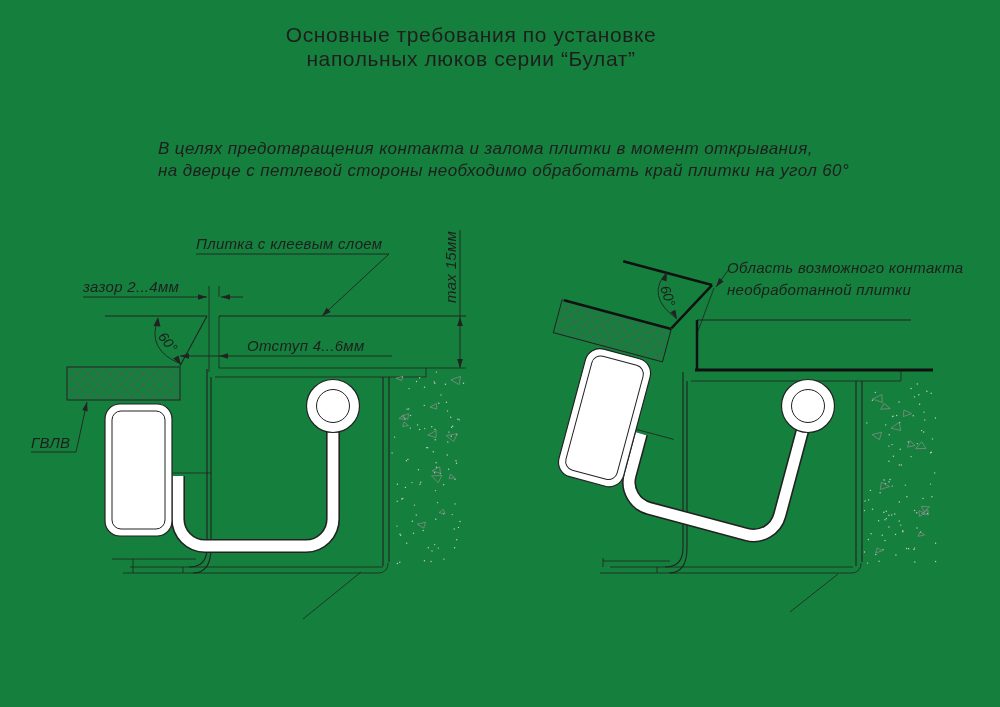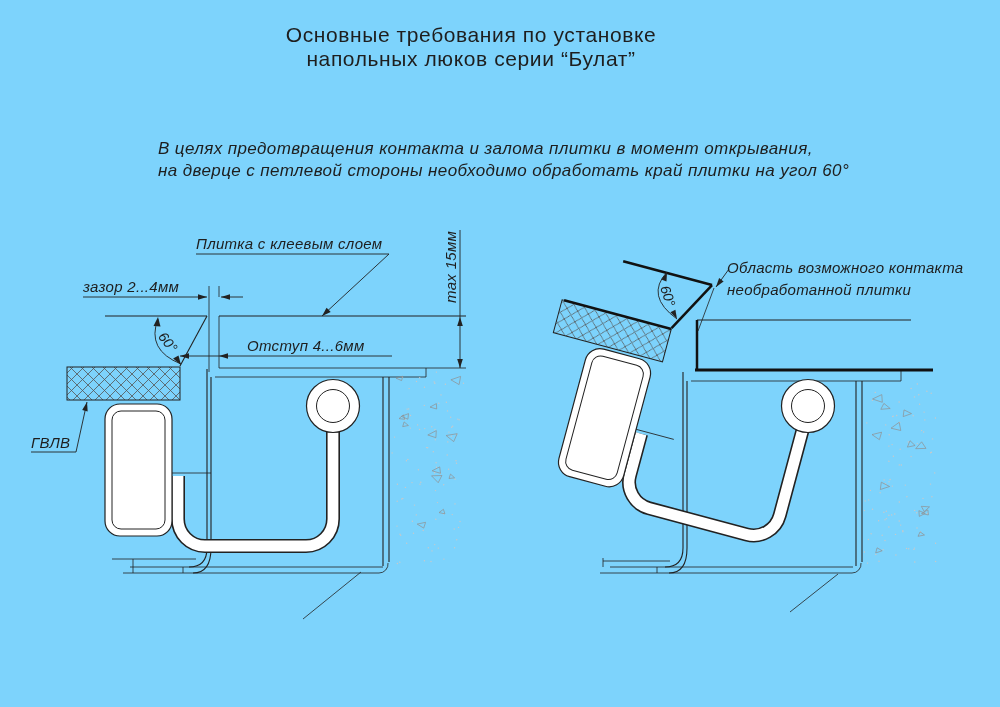--- a/index.html
+++ b/index.html
@@ -1,16 +1,16 @@
 <!DOCTYPE html>
 <html><head>
 <meta charset="utf-8">
 <style>
   html,body{margin:0;padding:0;background:#fff;}
-  .page{position:relative;width:1000px;height:707px;background:#7dd3fc;overflow:hidden;
+  .page{position:relative;width:1000px;height:707px;background:#15803d;overflow:hidden;
         font-family:"Liberation Sans",sans-serif;}
   svg{position:absolute;left:0;top:0;}
   text{fill:#1e1e1e;}
   .t-title{font-size:21px;letter-spacing:.6px;}
   .t-note{font-size:17px;font-style:italic;letter-spacing:.4px;}
   .t-label{font-size:15px;font-style:italic;letter-spacing:.3px;}
   .t-deg{font-size:14px;font-style:italic;}
   .ln{stroke:#222;fill:none;stroke-width:1.1;}
   .thin{stroke-width:.8;}
   .dim{stroke-width:.9;}

